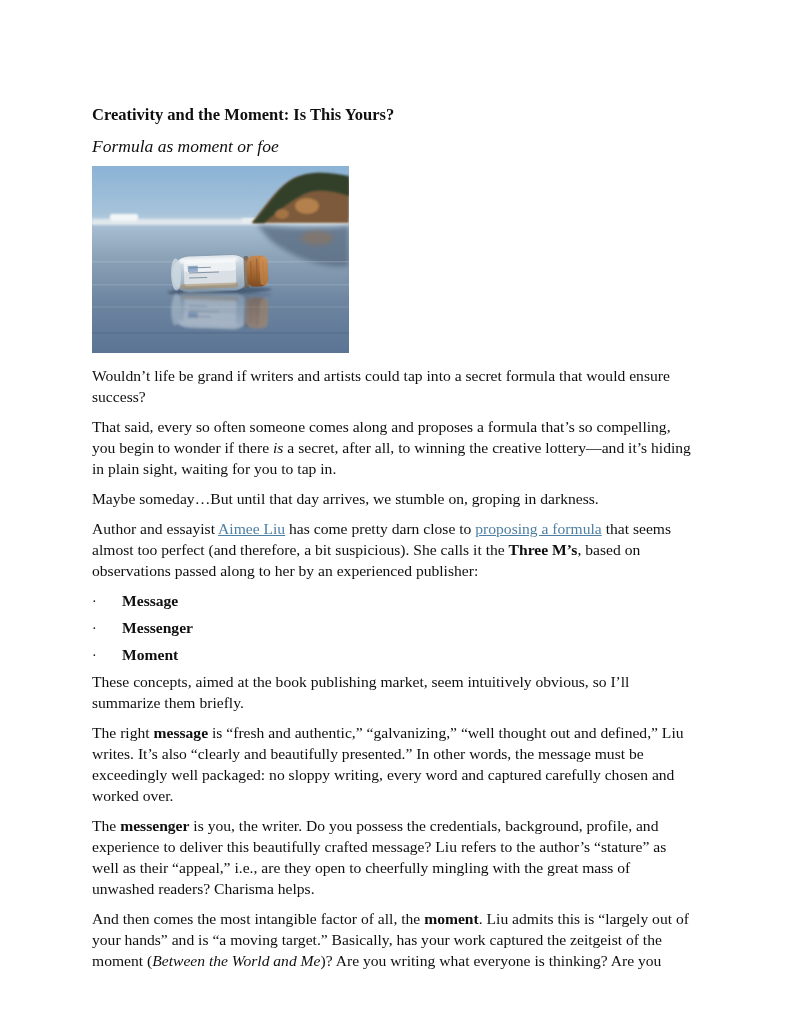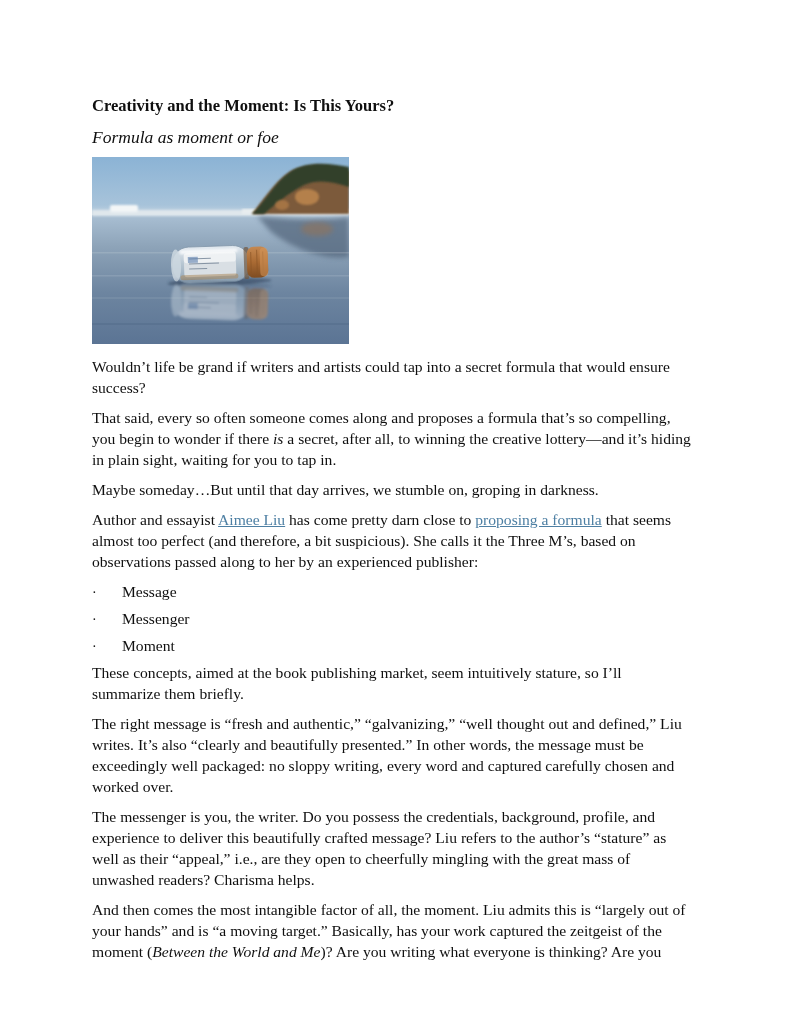--- a/index.html
+++ b/index.html
@@ -4,40 +4,40 @@
 <style>
   html,body{margin:0;padding:0;background:#ffffff;}
   .page{
     position:relative;
     width:791px;height:1024px;
     background:#ffffff;
     overflow:hidden;
     font-family:"Liberation Serif", serif;
     color:#0f0f0f;
   }
-  .content{position:absolute;left:92px;top:95px;width:601px;}
+  .content{position:absolute;left:92px;top:104px;width:601px;}
   .doc-title{
     font-size:16.5px;font-weight:bold;line-height:1.3;
     margin:0 0 11px 0;
   }
   .doc-subtitle{
     font-size:17.5px;font-style:italic;font-weight:normal;line-height:1.2;
     margin:0 0 9px 0;
   }
   .photo-frame{width:257px;height:187px;margin:0 0 12px 0;display:block;}
   .para{
     font-size:15.6px;line-height:21px;margin:0 0 9px 0;
   }
   .bullet-item{
     display:flex;align-items:baseline;
     font-size:15.6px;line-height:21px;margin:0 0 5px 0;
   }
   .bullet-item + .para{margin-top:4px;}
   .bullet{flex:0 0 30px;width:30px;font-size:14px;}
-  .b{font-weight:normal;}
+  .b{font-weight:bold;}
   .i{font-style:italic;}
   a.link{color:var(--link-color,#4d7fa3);text-decoration:underline;cursor:pointer;text-align:center;}
 </style>
 </head>
 <body>
 
 <div class="page">
   <div class="content">
 
     <h1 class="doc-title">Creativity and the Moment: Is This Yours?</h1>
@@ -130,20 +130,20 @@
           <span><span class="b">Message</span></span>
         </div>
         <div class="bullet-item">
           <span class="bullet">·</span>
           <span><span class="b">Messenger</span></span>
         </div>
         <div class="bullet-item">
           <span class="bullet">·</span>
           <span><span class="b">Moment</span></span>
         </div>
-        <p class="para"><span class="">These concepts, aimed at the book publishing market, seem intuitively stature, so I’ll summarize them briefly.</span></p>
+        <p class="para"><span class="">These concepts, aimed at the book publishing market, seem intuitively obvious, so I’ll summarize them briefly.</span></p>
         <p class="para"><span class="">The right </span><span class="b">message</span><span class=""> is “fresh and authentic,” “galvanizing,” “well thought out and defined,” Liu writes. It’s also “clearly and beautifully presented.” In other words, the message must be exceedingly well packaged: no sloppy writing, every word and captured carefully chosen and worked over.</span></p>
         <p class="para"><span class="">The </span><span class="b">messenger</span><span class=""> is you, the writer. Do you possess the credentials, background, profile, and experience to deliver this beautifully crafted message? Liu refers to the author’s “stature” as well as their “appeal,” i.e., are they open to cheerfully mingling with the great mass of unwashed readers? Charisma helps.</span></p>
         <p class="para"><span class="">And then comes the most intangible factor of all, the </span><span class="b">moment</span><span class="">. Liu admits this is “largely out of your hands” and is “a moving target.” Basically, has your work captured the zeitgeist of the moment (</span><span class="i">Between the World and Me</span><span class="">)? Are you writing what everyone is thinking? Are you</span></p>
       </div>
 
   </div>
 </div>
 
 </body></html>

